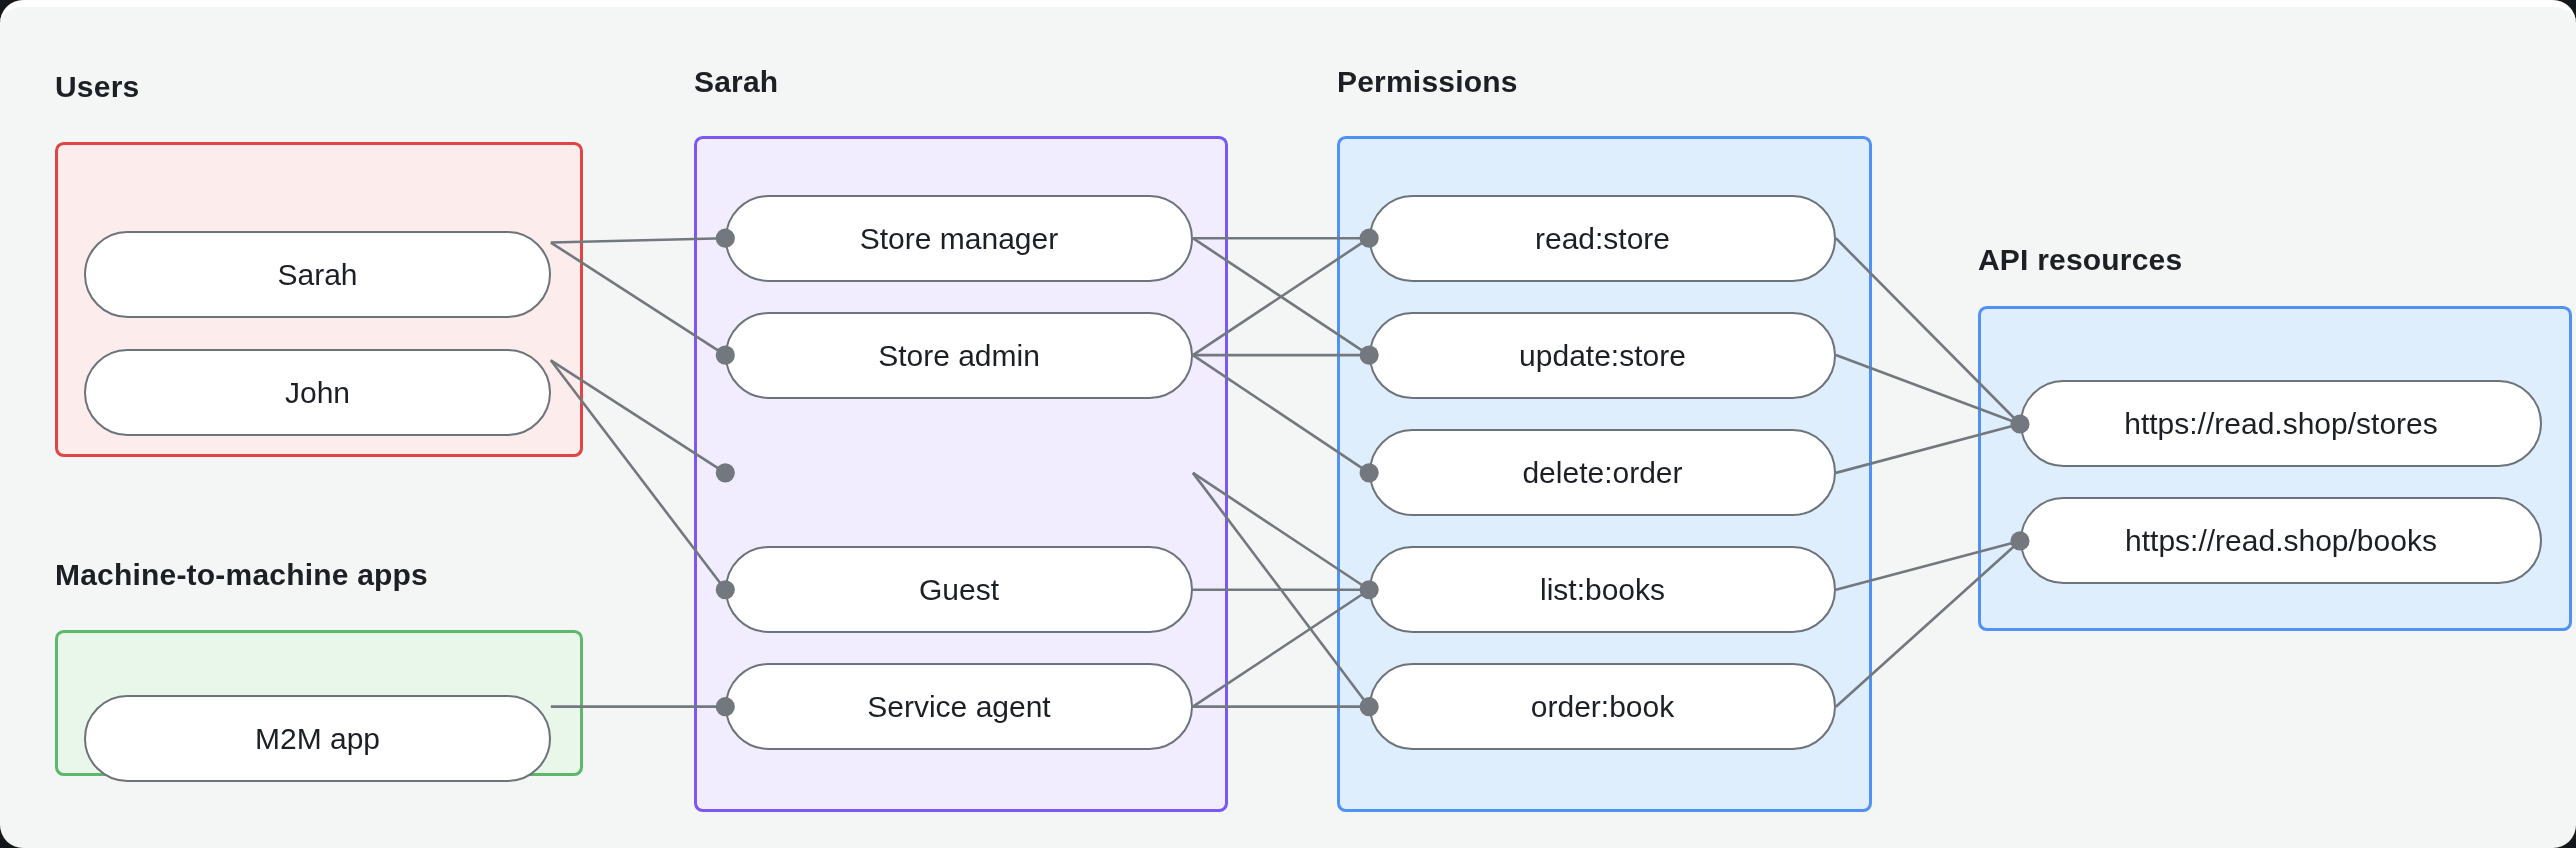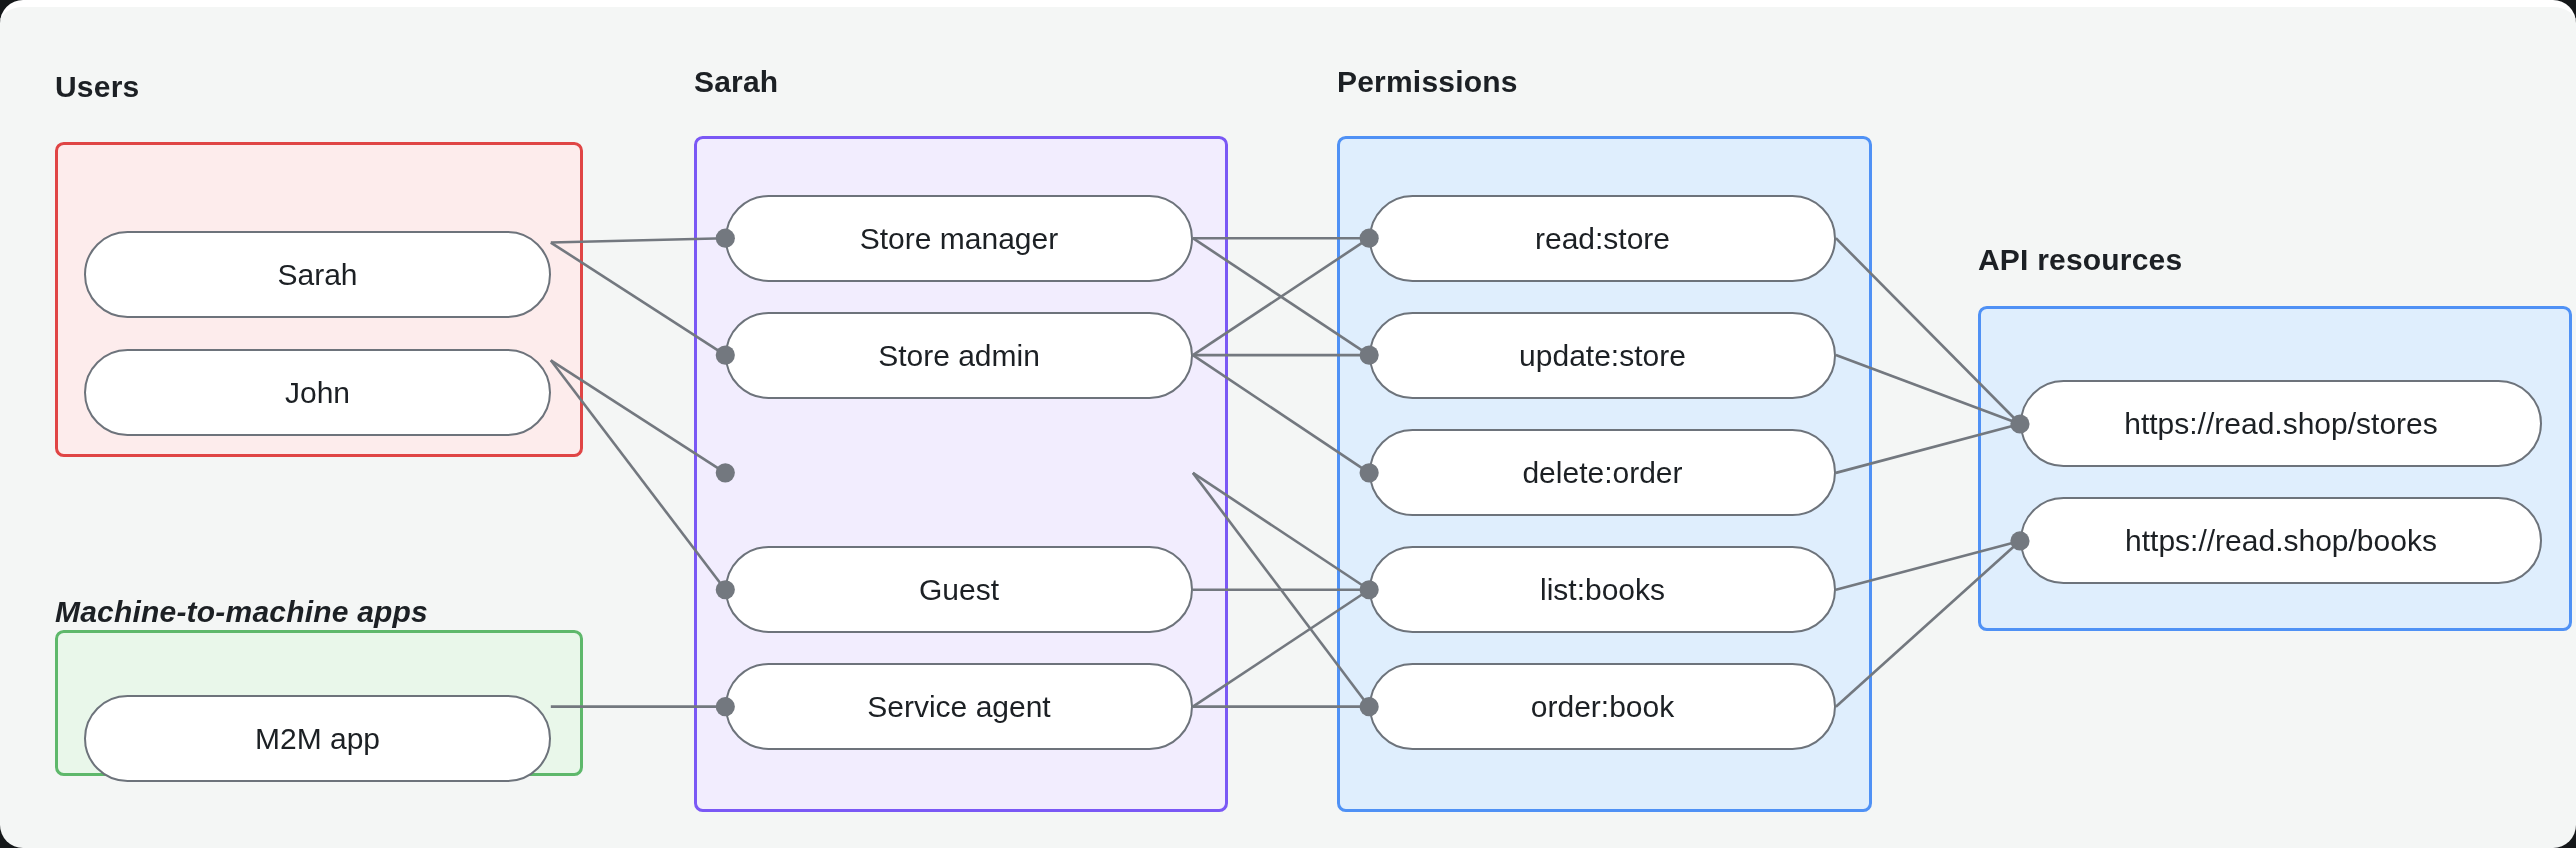--- a/index.html
+++ b/index.html
@@ -44,21 +44,21 @@
     position:absolute;left:0;top:0;z-index:8;
     pointer-events:none;
   }
 </style>
 </head>
 <body>
 
 <div class="screen">
 
   <div class="group-heading" style="left:55px;top:63px;">Users</div>
-  <div class="group-heading" style="left:55px;top:588px;font-style:italic;">Machine-to-machine apps</div>
+  <div class="group-heading" style="left:55px;top:551px;">Machine-to-machine apps</div>
   <div class="group-heading" style="left:694px;top:58px;">Sarah</div>
   <div class="group-heading" style="left:1337px;top:58px;">Permissions</div>
   <div class="group-heading" style="left:1978px;top:236px;">API resources</div>
 
   <div class="group-box" style="left: 55px; top: 135px; width: 528px; height: 315px; border-color: rgb(224, 69, 69); background-color: rgb(253, 236, 236);"></div>
   <div class="group-box" style="left: 55px; top: 623px; width: 528px; height: 146px; border-color: rgb(94, 184, 107); background-color: rgb(233, 247, 234);"></div>
   <div class="group-box" style="left: 694px; top: 129px; width: 534px; height: 676px; border-color: rgb(122, 88, 245); background-color: rgb(242, 237, 254);"></div>
   <div class="group-box" style="left: 1337px; top: 129px; width: 535px; height: 676px; border-color: rgb(79, 145, 245); background-color: rgb(223, 238, 253);"></div>
   <div class="group-box" style="left: 1978px; top: 299px; width: 594px; height: 325px; border-color: rgb(79, 145, 245); background-color: rgb(223, 238, 253);"></div>
 

